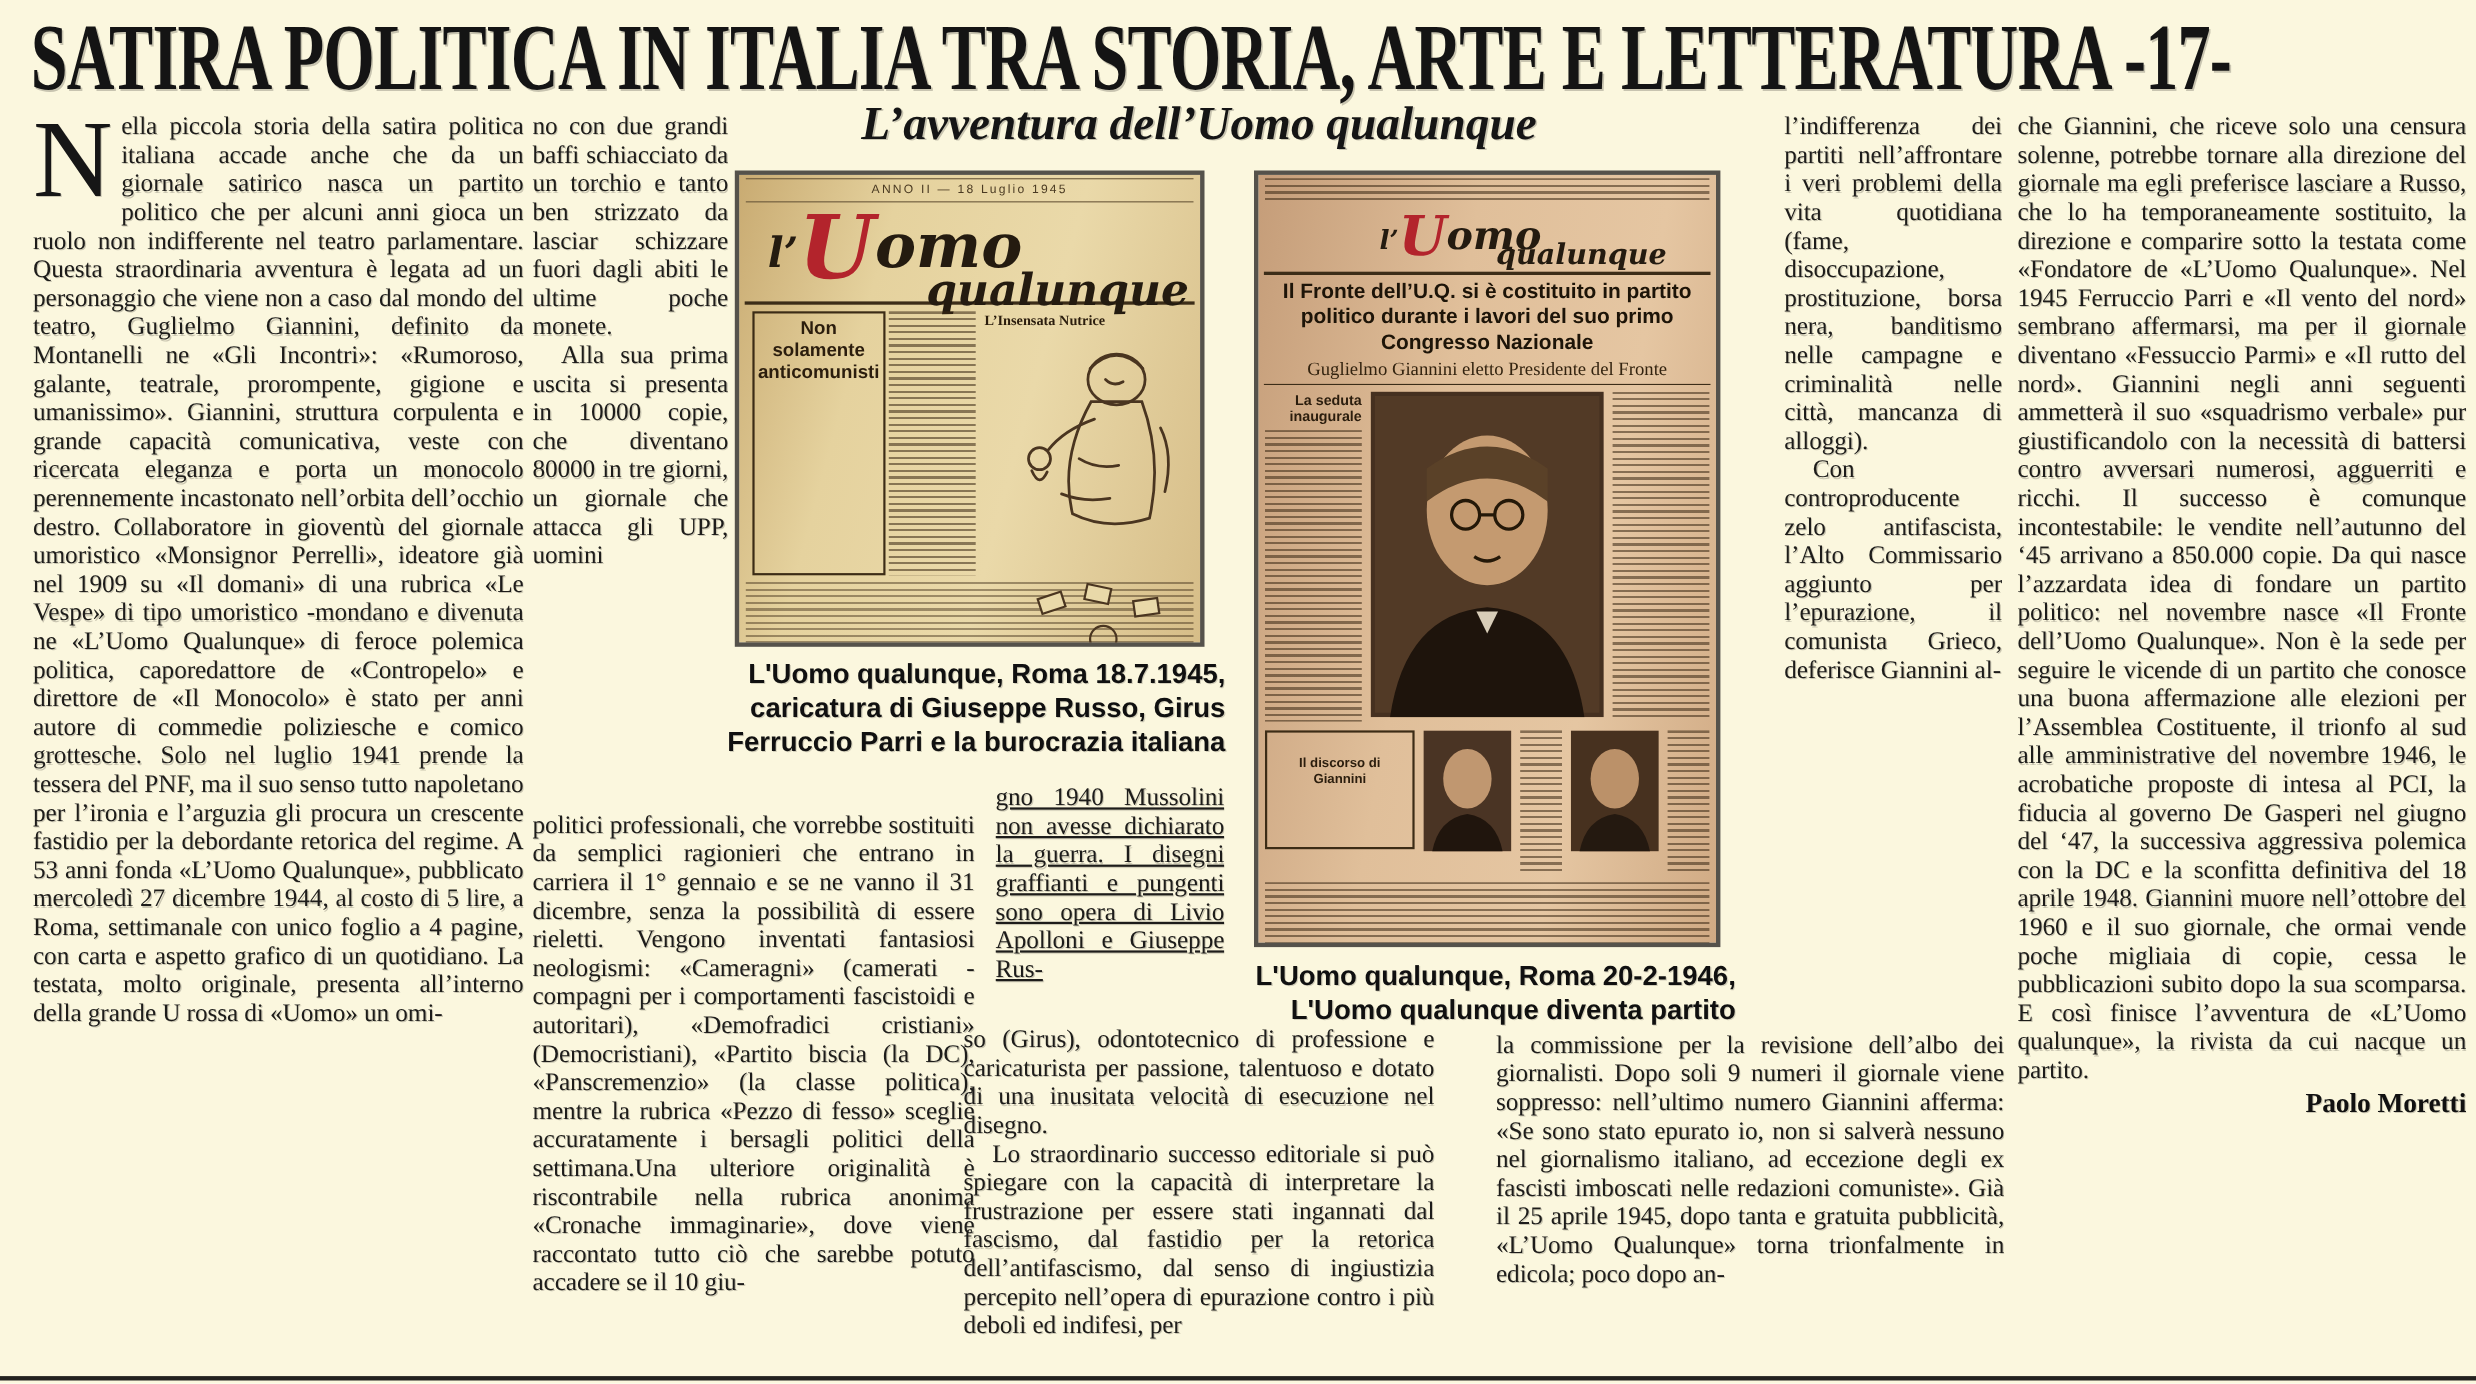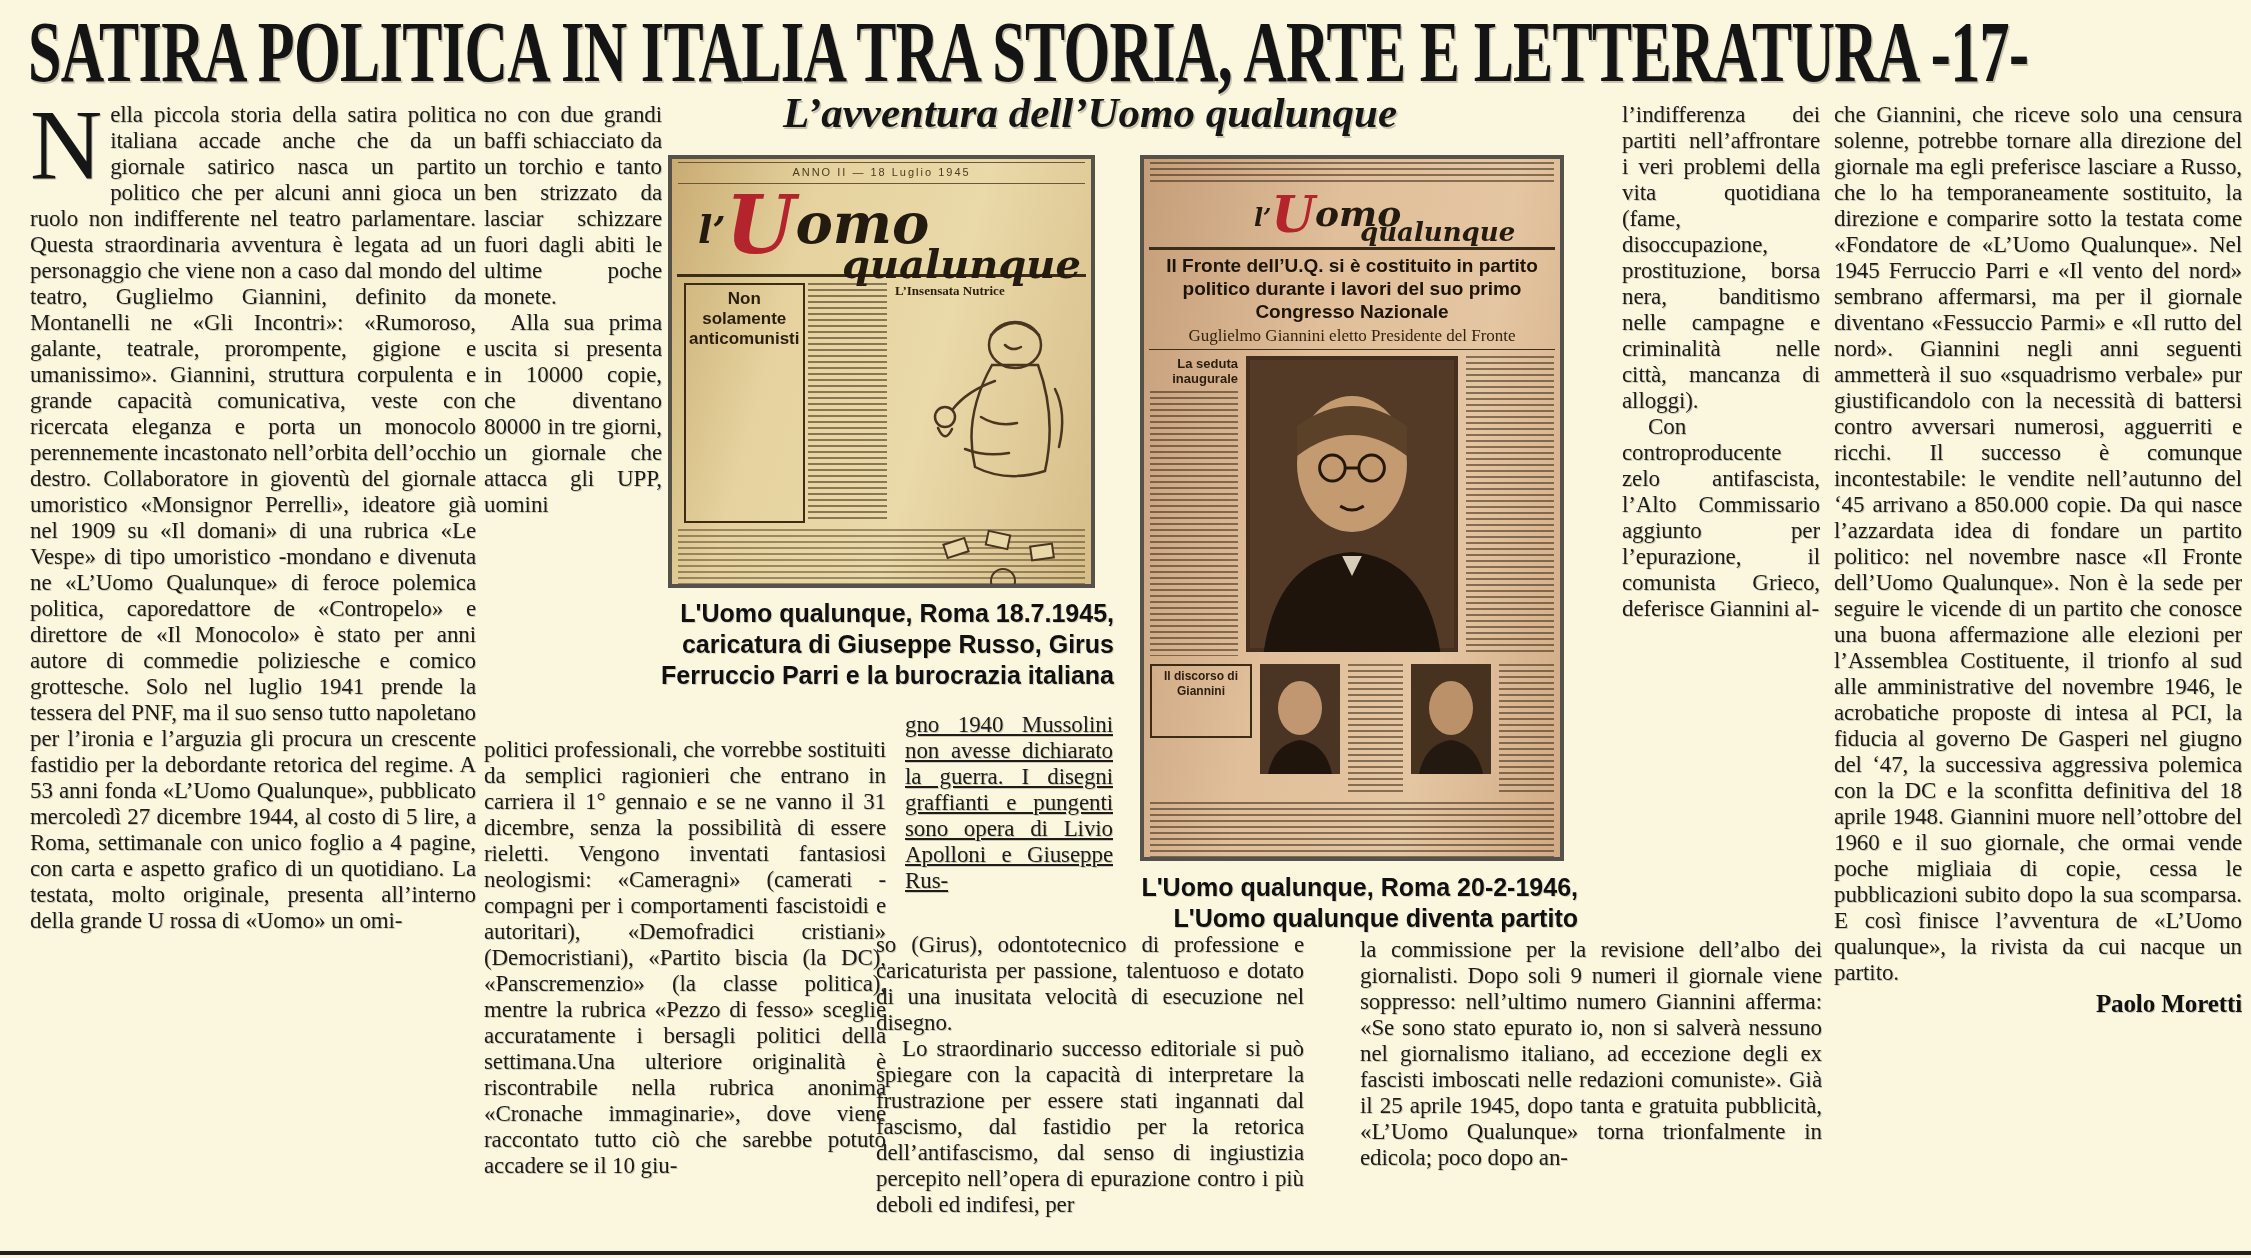--- a/index.html
+++ b/index.html
@@ -76,21 +76,21 @@
   .np2-headline{margin:4px 8px 0 8px;text-align:center;
                 font:bold 19px/23px "Liberation Sans",sans-serif;color:#1d1408;}
   .np2-subhead{margin:3px 8px;text-align:center;font:17px "Liberation Serif",serif;color:#33230f;}
   .np2-photorow{display:flex;gap:8px;padding:6px 6px 0 6px;height:300px;text-align:right;}
   .np2-leftcol{width:88px;display:flex;flex-direction:column;gap:5px;}
   .np2-kicker{font:bold 13px/15px "Liberation Sans",sans-serif;color:#2b1d0d;}
   .np2-leftcol .fill{flex:1;}
   .np2-rightcol{width:88px;}
   .np2-photo{flex:1;}
   .np2-midrow{display:flex;gap:8px;padding:8px 6px 0 6px;height:130px;}
-  .np2-box{width:92px;height:64px;border:2px solid #3c2c16;padding:3px;text-align:center;
+  .np2-box{width:92px;height:64px;border:2px solid #3c2c16;padding:20px;text-align:center;
            font:bold 12px/15px "Liberation Sans",sans-serif;color:#2b1d0d;}
   .np2-midrow .tx{flex:1;}
   .np2-bottom{margin:8px 6px 0 6px;height:64px;}
   .bottom-rule{position:absolute;left:0;top:1251px;width:2251px;height:4px;background:#23221f;}
 </style>
 </head>
 <body>
 
 <div class="page">
 

